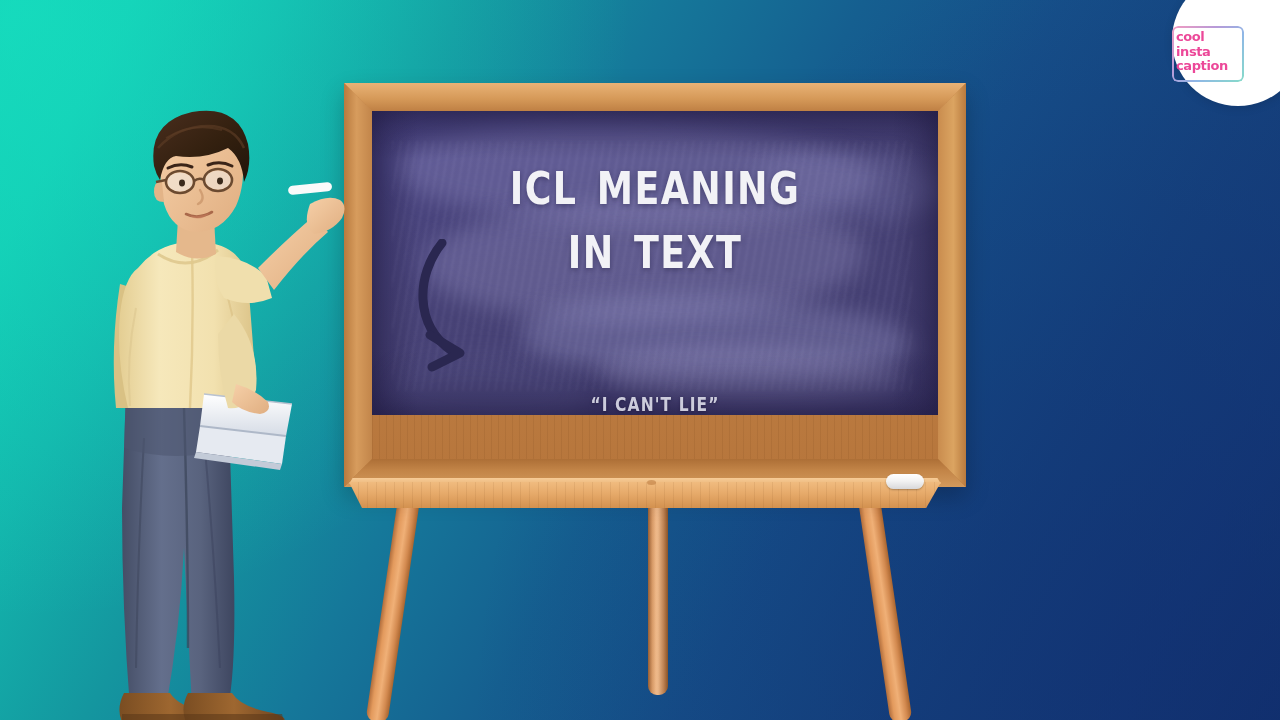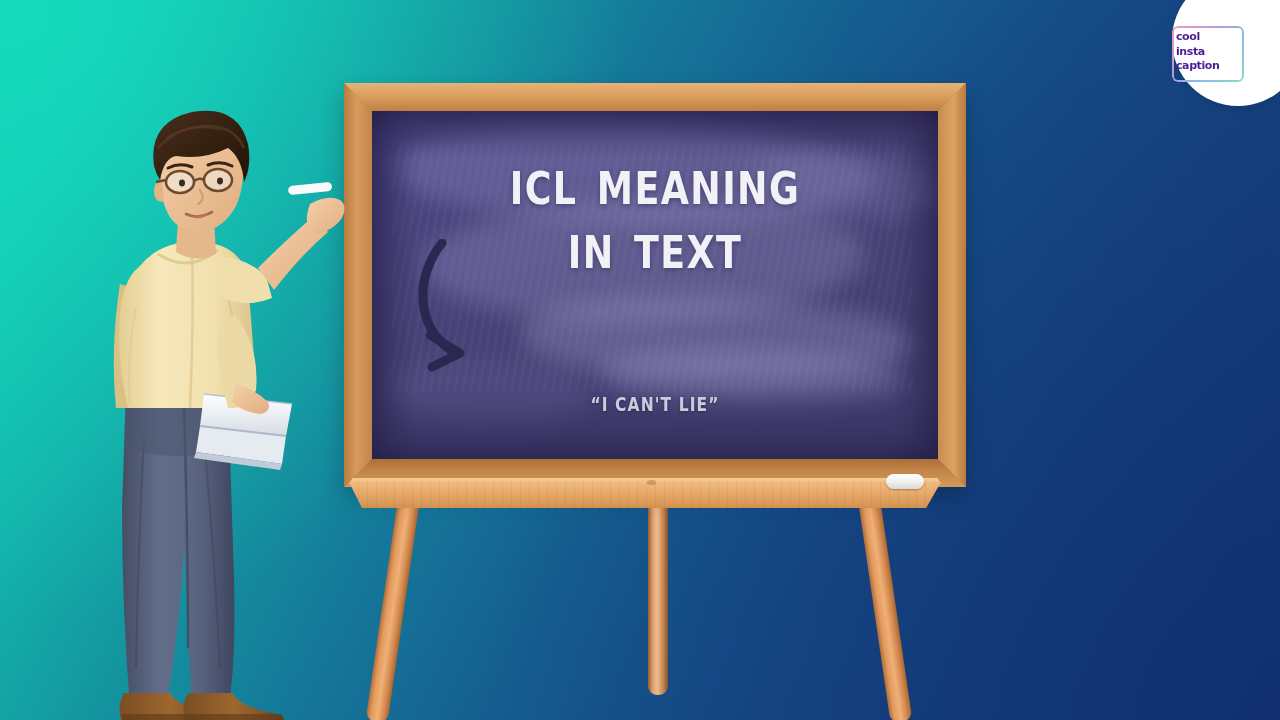--- a/index.html
+++ b/index.html
@@ -43,21 +43,21 @@
   }
   .logo-sq{
     position:absolute;left:0;top:0;width:72px;height:56px;border-radius:6px;
     background:linear-gradient(135deg,#f59bc0 0%,#b79ad8 35%,#8fb7e6 62%,#86dcc9 100%);
     -webkit-mask: linear-gradient(#000 0 0) content-box, linear-gradient(#000 0 0);
     -webkit-mask-composite: xor; mask-composite: exclude;
     padding:2px;
   }
   .logo-text{
     position:absolute;left:4px;top:4px;width:76px;
-    color:#4c1d95;font-weight:700;font-size:11px;line-height:14.5px;
+    color:#ec4899;font-weight:700;font-size:13px;line-height:14.5px;
     letter-spacing:-.4px;font-family:"DejaVu Sans", sans-serif;
   }
   .logo-text span{display:block;}
 
   
   .leg{position:absolute;background:linear-gradient(90deg,#b06d3c 0%,#e39a5d 22%,#f0b077 50%,#d38a50 78%,#a9652f 100%);}
   .leg-left{
     left:399px;top:492px;width:22px;height:232px;border-radius:9px;
     transform:rotate(8.3deg);transform-origin:top center;
   }
@@ -129,21 +129,21 @@
   }
   .frame-grain{
     position:absolute;inset:0;pointer-events:none;
     background:repeating-linear-gradient(90deg,
       rgba(110,62,22,.12) 0px, rgba(110,62,22,.12) 1px,
       rgba(255,255,255,0) 1px, rgba(255,255,255,0) 7px);
   }
 
   
   .board{
-    position:absolute;left:372px;top:111px;width:566px;height:348px;
+    position:absolute;left:372px;top:111px;width:566px;height:304px;
     background:linear-gradient(160deg,#4b4684 0%,#474276 45%,#413c6e 100%);
     overflow:hidden;
     box-shadow:inset 0 0 28px rgba(20,16,48,.55);
   }
   .wash{position:absolute;pointer-events:none;border-radius:40% 60% 45% 55%;filter:blur(11px);}
   .w1{left:26px;top:14px;width:480px;height:98px;background:rgba(170,168,220,.24);}
   .w2{left:52px;top:92px;width:440px;height:118px;background:rgba(186,184,232,.22);border-radius:50% 40% 55% 45%;}
   .w3{left:150px;top:186px;width:390px;height:84px;background:rgba(178,176,228,.26);}
   .w4{left:230px;top:238px;width:300px;height:54px;background:rgba(198,196,240,.20);}
   .w5{left:380px;top:40px;width:190px;height:70px;background:rgba(150,148,206,.18);}

